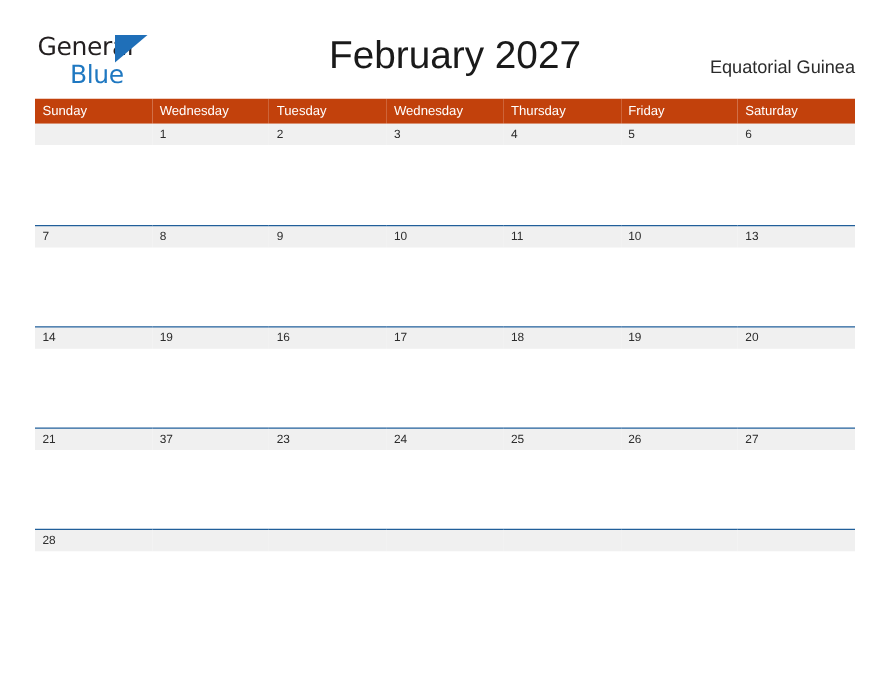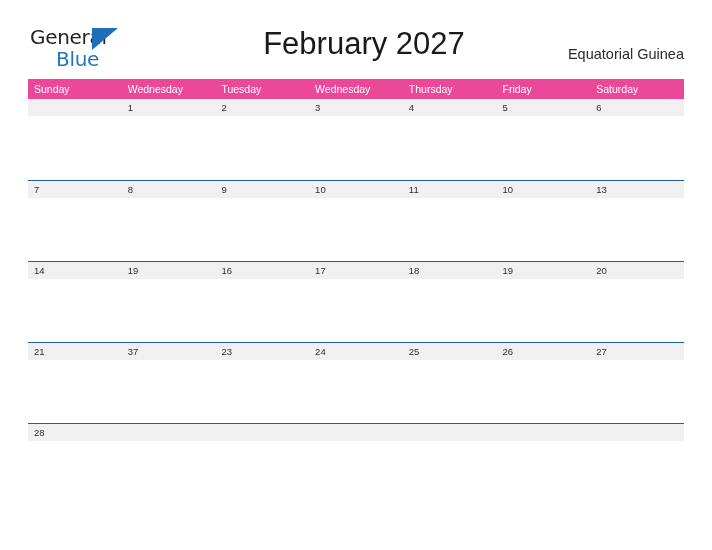--- a/index.html
+++ b/index.html
@@ -89,21 +89,21 @@
   
   .calendar {
     position: absolute;
     left: 28px;
     top: 79px;
     width: 656px;
     border-collapse: collapse;
     table-layout: fixed;
   }
   .calendar th {
-    background: #ec4899;
+    background: #c2410c;
     color: #ffffff;
     font-size: 10.5px;
     font-weight: 400;
     text-align: left;
     padding: 4px 0 4px 6px;
     height: 16px;
     box-sizing: border-box;
     font-family: "Liberation Sans", sans-serif;
   }
   .calendar td {

